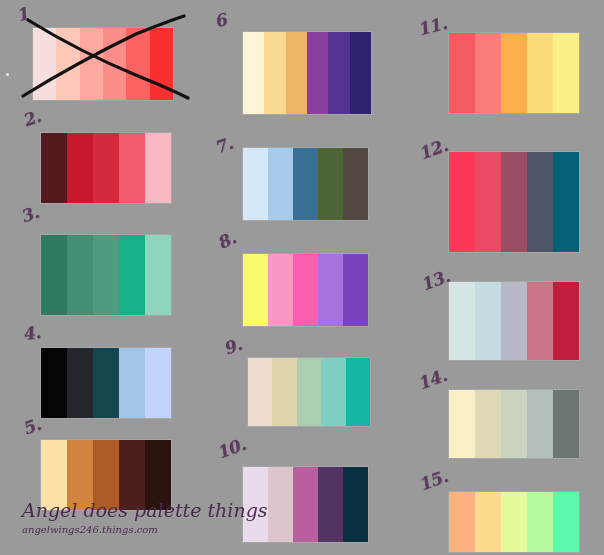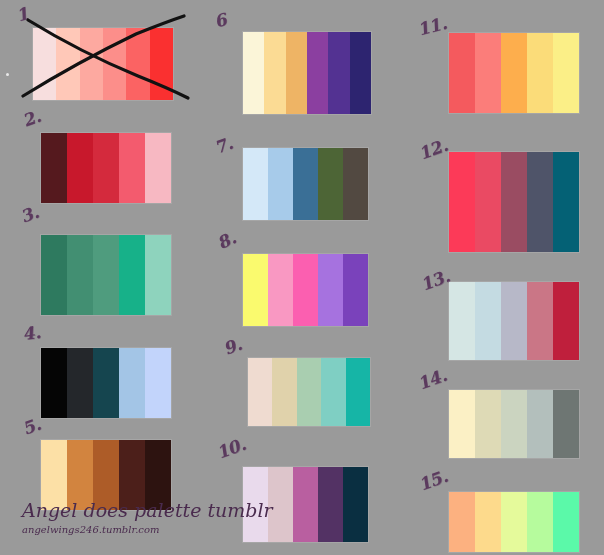--- a/index.html
+++ b/index.html
@@ -228,17 +228,17 @@
         <div class="swatch" title="#5bf9a9" style="background: rgb(91, 249, 169);"></div>
       </div>
     </div>
 
   <svg id="cross-out" viewBox="0 0 175 90" preserveAspectRatio="none">
     <path d="M5 82 Q60 48 118 20 Q148 8 166 2" stroke="#121212" stroke-width="3.2" fill="none" stroke-linecap="round"></path>
     <path d="M10 6 Q62 38 120 62 Q150 74 170 84" stroke="#121212" stroke-width="3.2" fill="none" stroke-linecap="round"></path>
   </svg>
 
   <div id="signature">
-    <div id="sig-title">Angel does palette tumblr</div>
-    <div id="sig-url">angelwings246.tumblr.com</div>
+    <div id="sig-title">Angel does palette things</div>
+    <div id="sig-url">angelwings246.things.com</div>
   </div>
 
 </div>
 
 </body></html>

